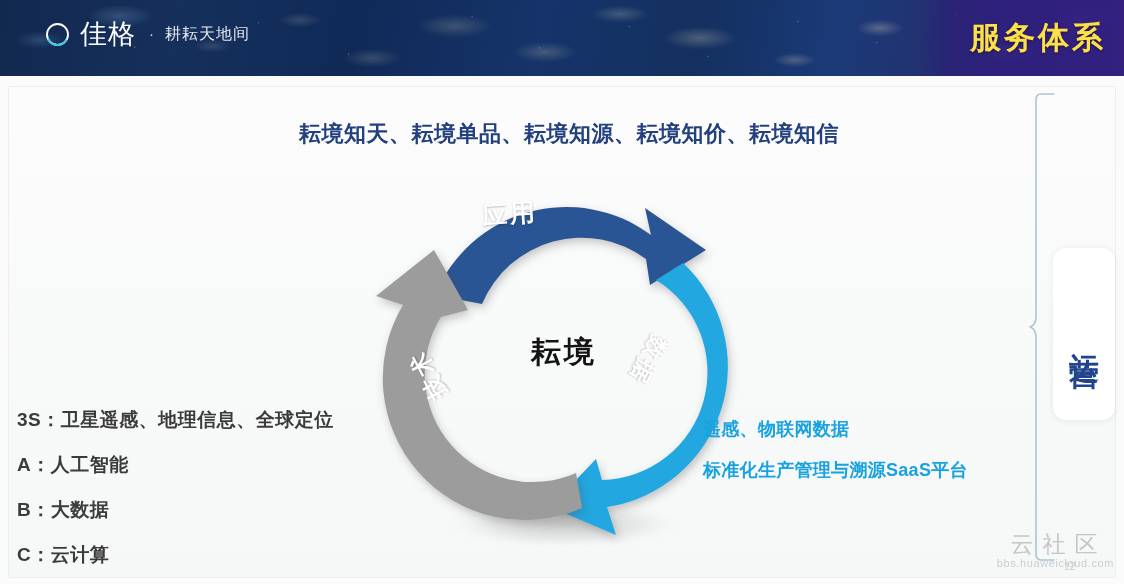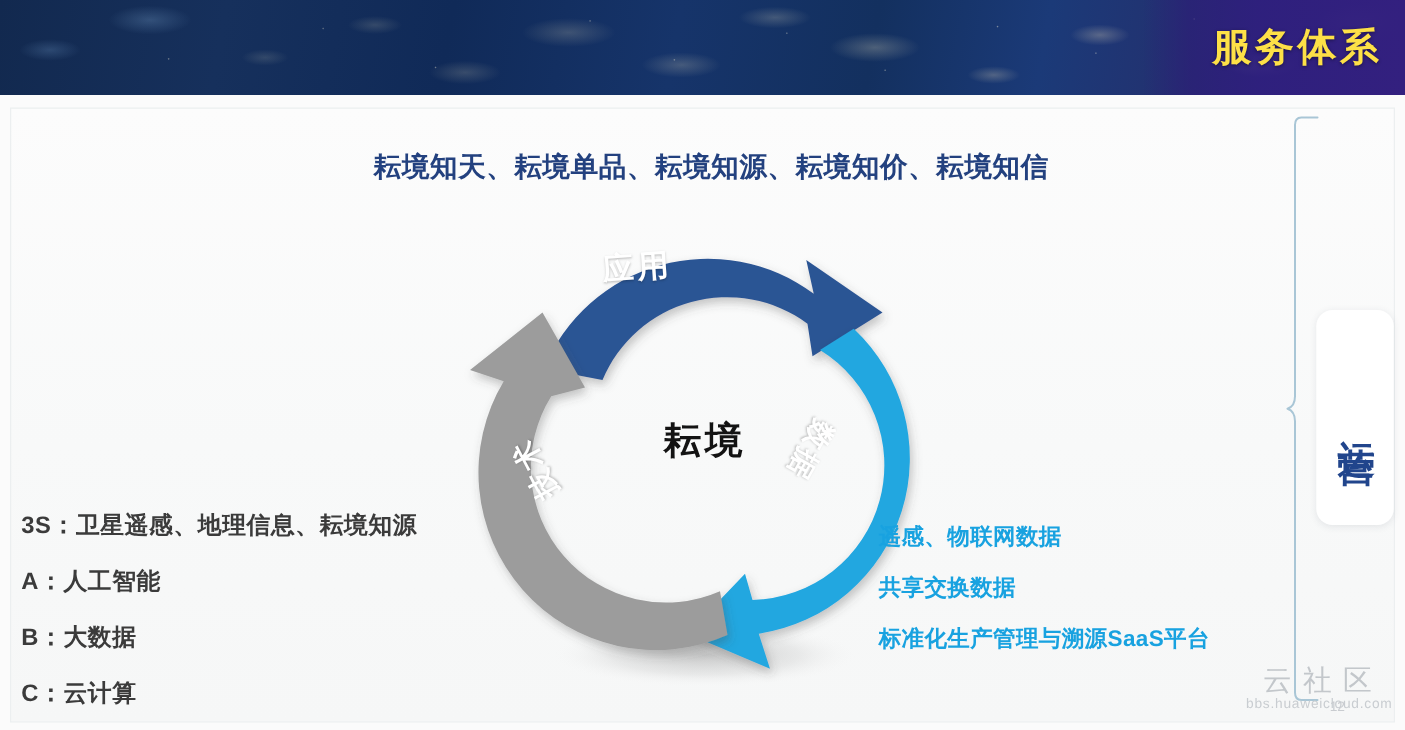--- a/index.html
+++ b/index.html
@@ -188,20 +188,31 @@
 </head>
 <body>
 
 <div id="slide">
 
   <div class="header">
     <div class="sat"></div>
     <div class="speckle"></div>
     <div class="purple"></div>
 
+    <div class="logo-wrap">
+      <span class="logo-mark">
+        <svg width="27" height="27" viewBox="0 0 27 27">
+          <circle cx="13.5" cy="13.5" r="10.5" fill="none" stroke="#ffffff" stroke-width="1.9"></circle>
+          <path d="M 4.2 18.6 A 10.5 10.5 0 0 0 22.2 19.2" fill="none" stroke="#35c8e8" stroke-width="1.9" stroke-linecap="round"></path>
+        </svg>
+      </span>
+      <span class="logo-name">佳格</span>
+      <span class="logo-dot">·</span>
+      <span class="logo-slogan">耕耘天地间</span>
+    </div>
 
     <div class="header-title">服务体系</div>
   </div>
 
   <div class="canvas">
 
     <div class="headline">耘境知天、耘境单品、耘境知源、耘境知价、耘境知信</div>
 
     <div class="cycle">
       <svg width="400" height="400" viewBox="0 0 400 400">
@@ -253,29 +264,28 @@
       </svg>
 
       <div class="arrow-label lbl-app">应用</div>
       <div class="arrow-label lbl-data">数据</div>
       <div class="arrow-label lbl-tech">技术</div>
 
       <div class="core-label">耘境</div>
     </div>
 
     <div class="left-list">
-      <div class="row">3S：卫星遥感、地理信息、耘境知源</div>
+      <div class="row">3S：卫星遥感、地理信息、全球定位</div>
       <div class="row">A：人工智能</div>
       <div class="row">B：大数据</div>
       <div class="row">C：云计算</div>
     </div>
 
     <div class="right-list">
       <div class="row">遥感、物联网数据</div>
-      <div class="row">共享交换数据</div>
       <div class="row last">标准化生产管理与溯源SaaS平台</div>
     </div>
 
   </div>
 
   <div class="brace">
     <svg width="30" height="470" viewBox="0 0 30 470">
       <path d="M 26 2
                L 13 2
                Q 8 2 8 8

